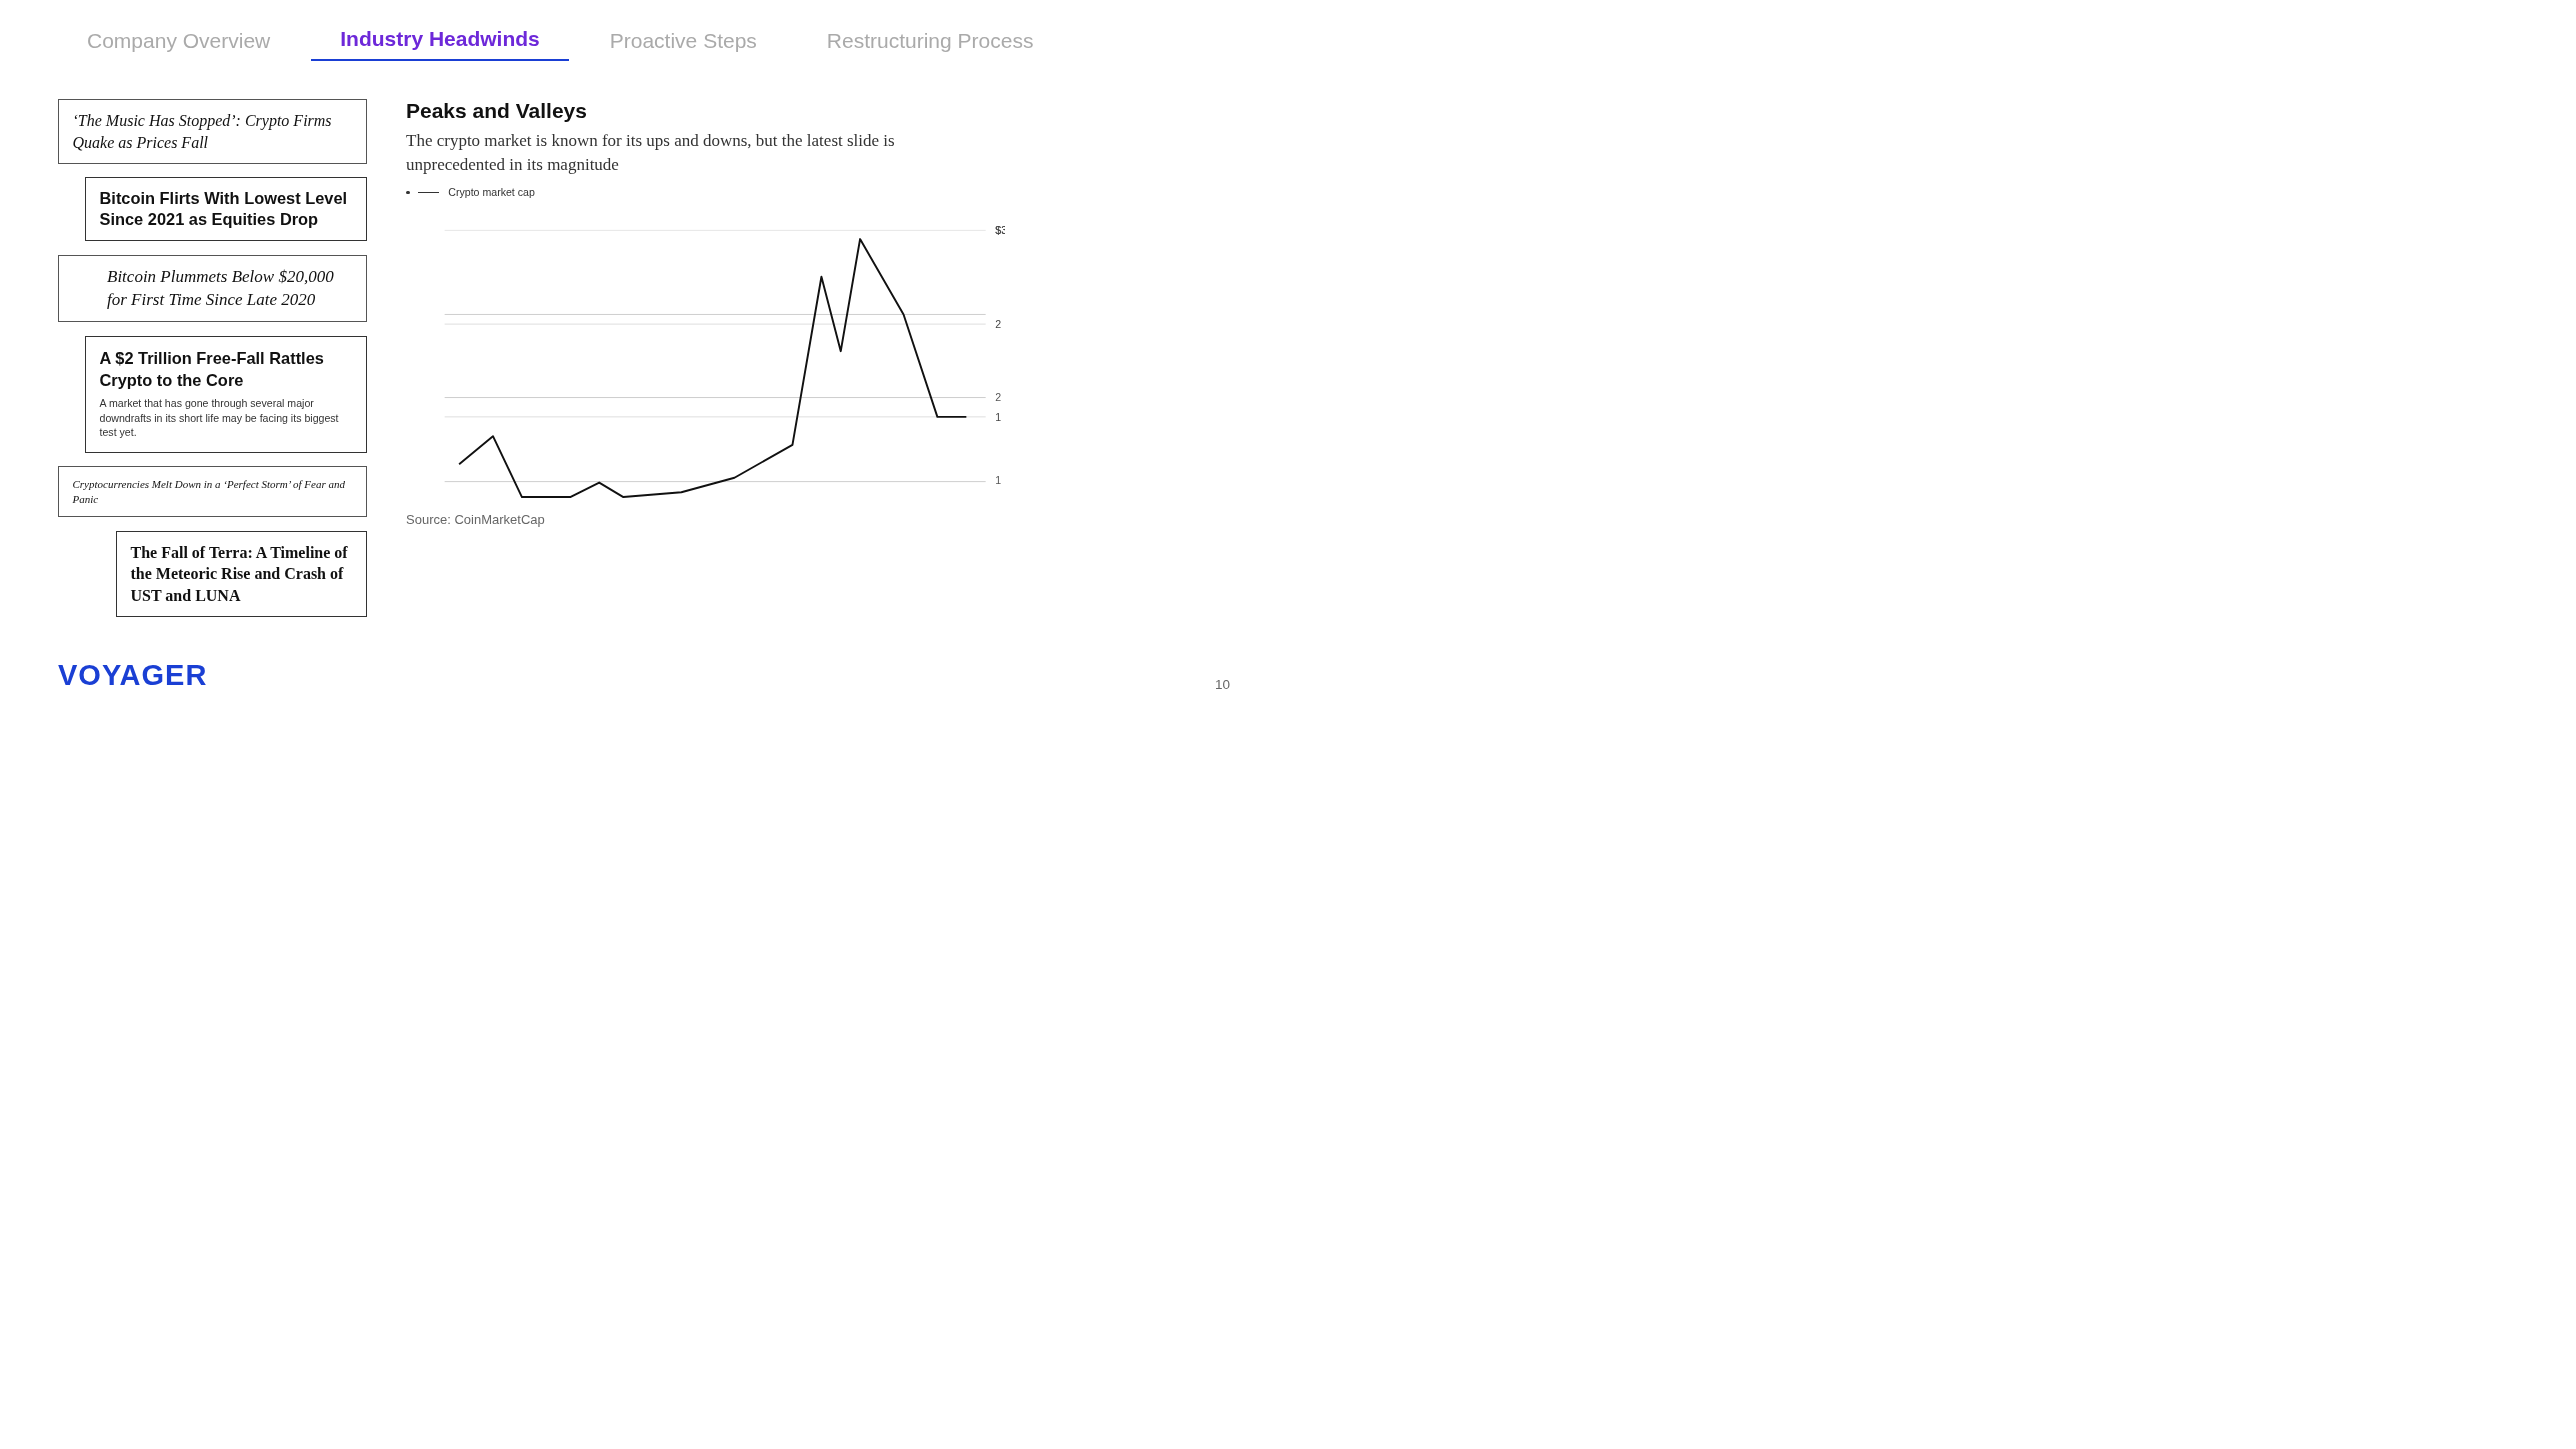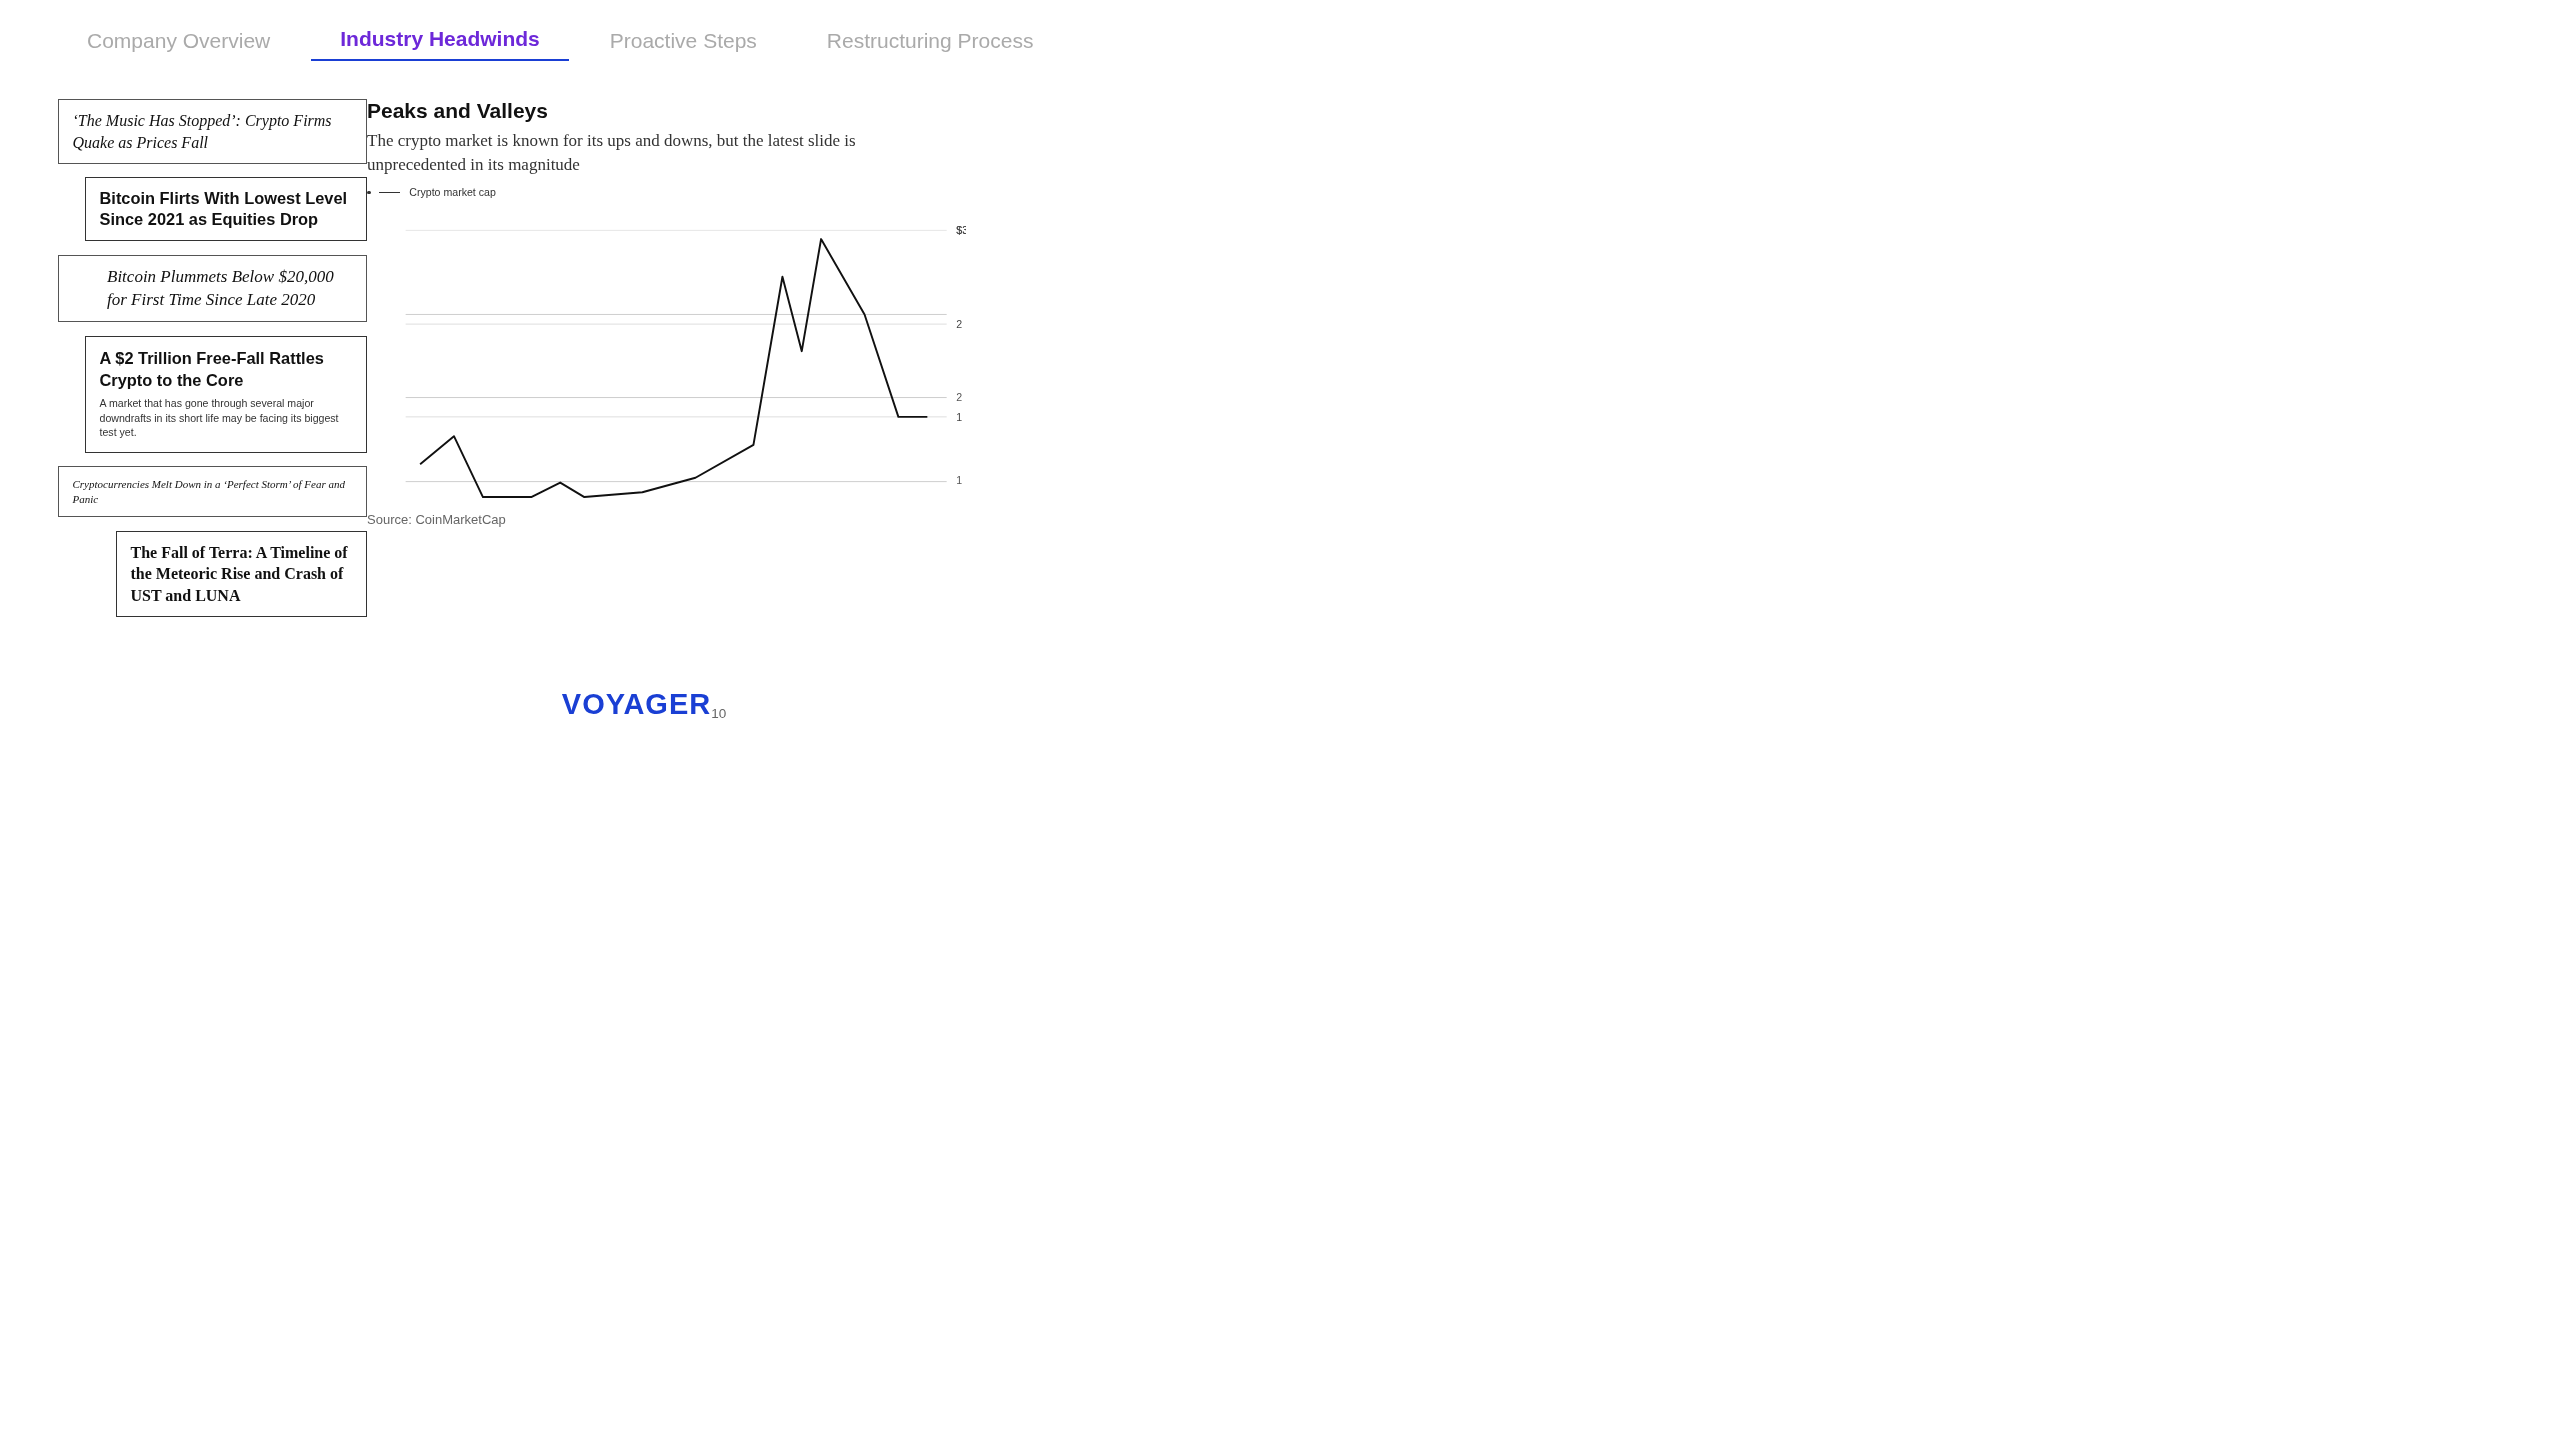--- a/index.html
+++ b/index.html
@@ -32,20 +32,21 @@
     .nav-item.active {
       color: #6d28d9;
       font-weight: 700;
       border-bottom: 2.9px solid #1a3fd4;
     }
 
     
     .main {
       display: flex;
       padding: 29px 58px 19.3px 58px;
+      gap: 39px;
       height: calc(100% - 87px);
     }
 
     
     .left-col {
       flex: 0 0 309px;
       display: flex;
       flex-direction: column;
       gap: 13.5px;
       padding-top: 9.7px;
@@ -136,25 +137,25 @@
     .chart-source {
       font-family: 'Arial', sans-serif;
       font-size: 13px;
       color: #666;
       margin-top: 5.8px;
     }
 
     
     .footer {
       position: absolute;
-      bottom: 4px;
+      bottom: 33px;
       left: 58px;
       right: 58px;
       display: flex;
-      justify-content: center;
+      justify-content: space-between;
       align-items: flex-end;
     }
 
     .voyager-logo {
       font-family: 'Arial', sans-serif;
       font-weight: 900;
       font-size: 29px;
       color: #1a3fd4;
       letter-spacing: 1px;
     }

